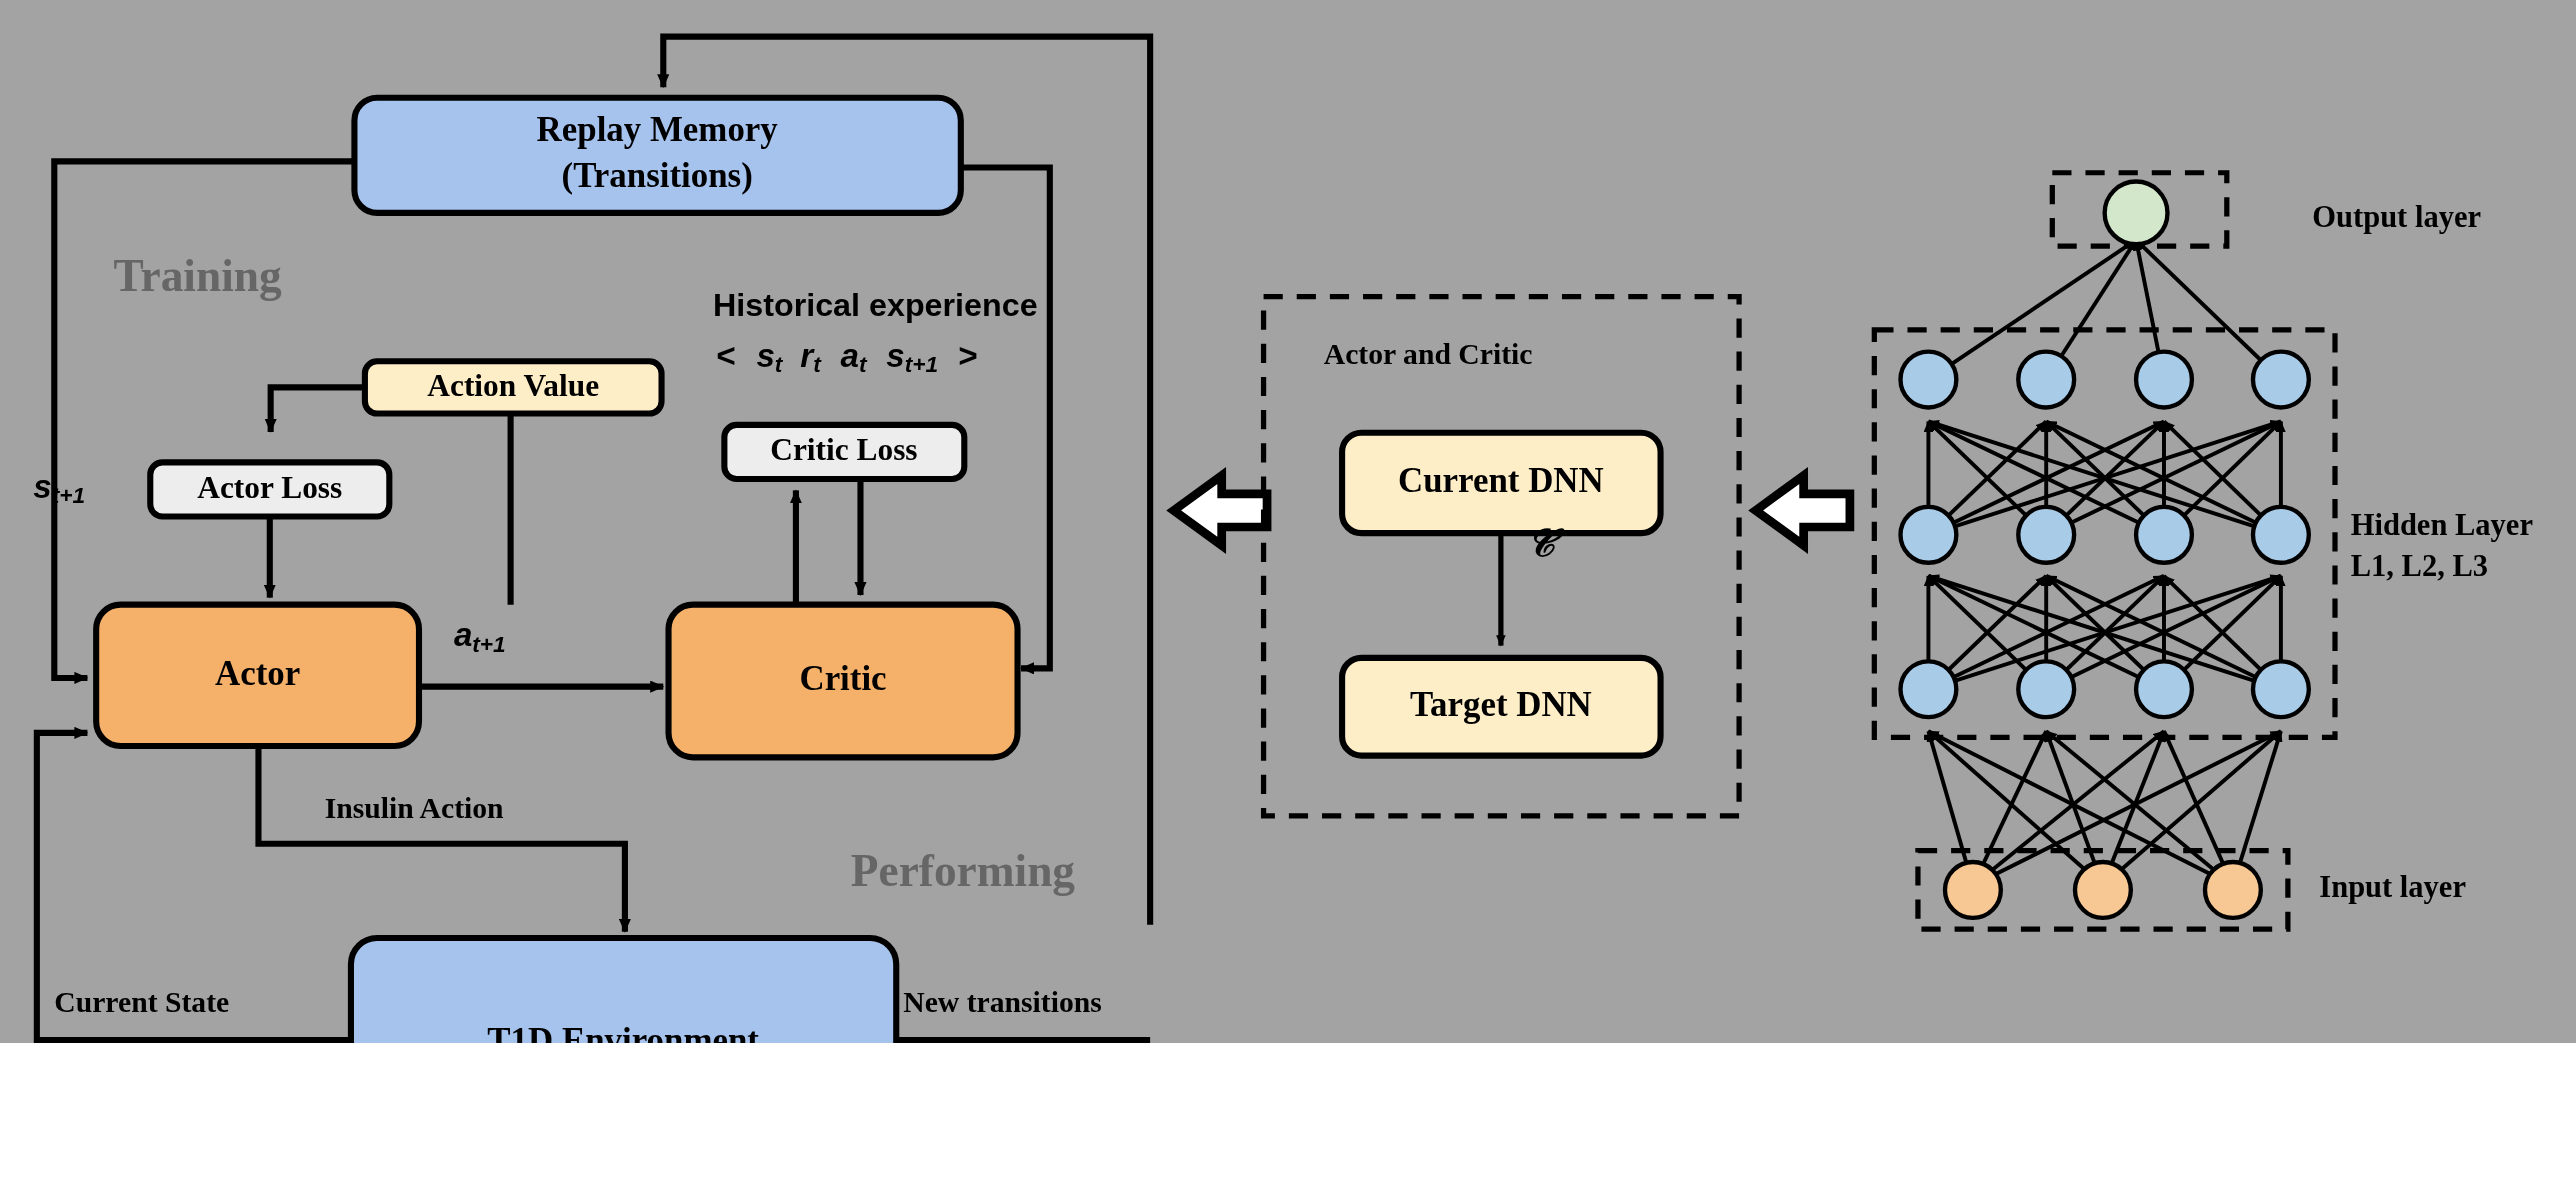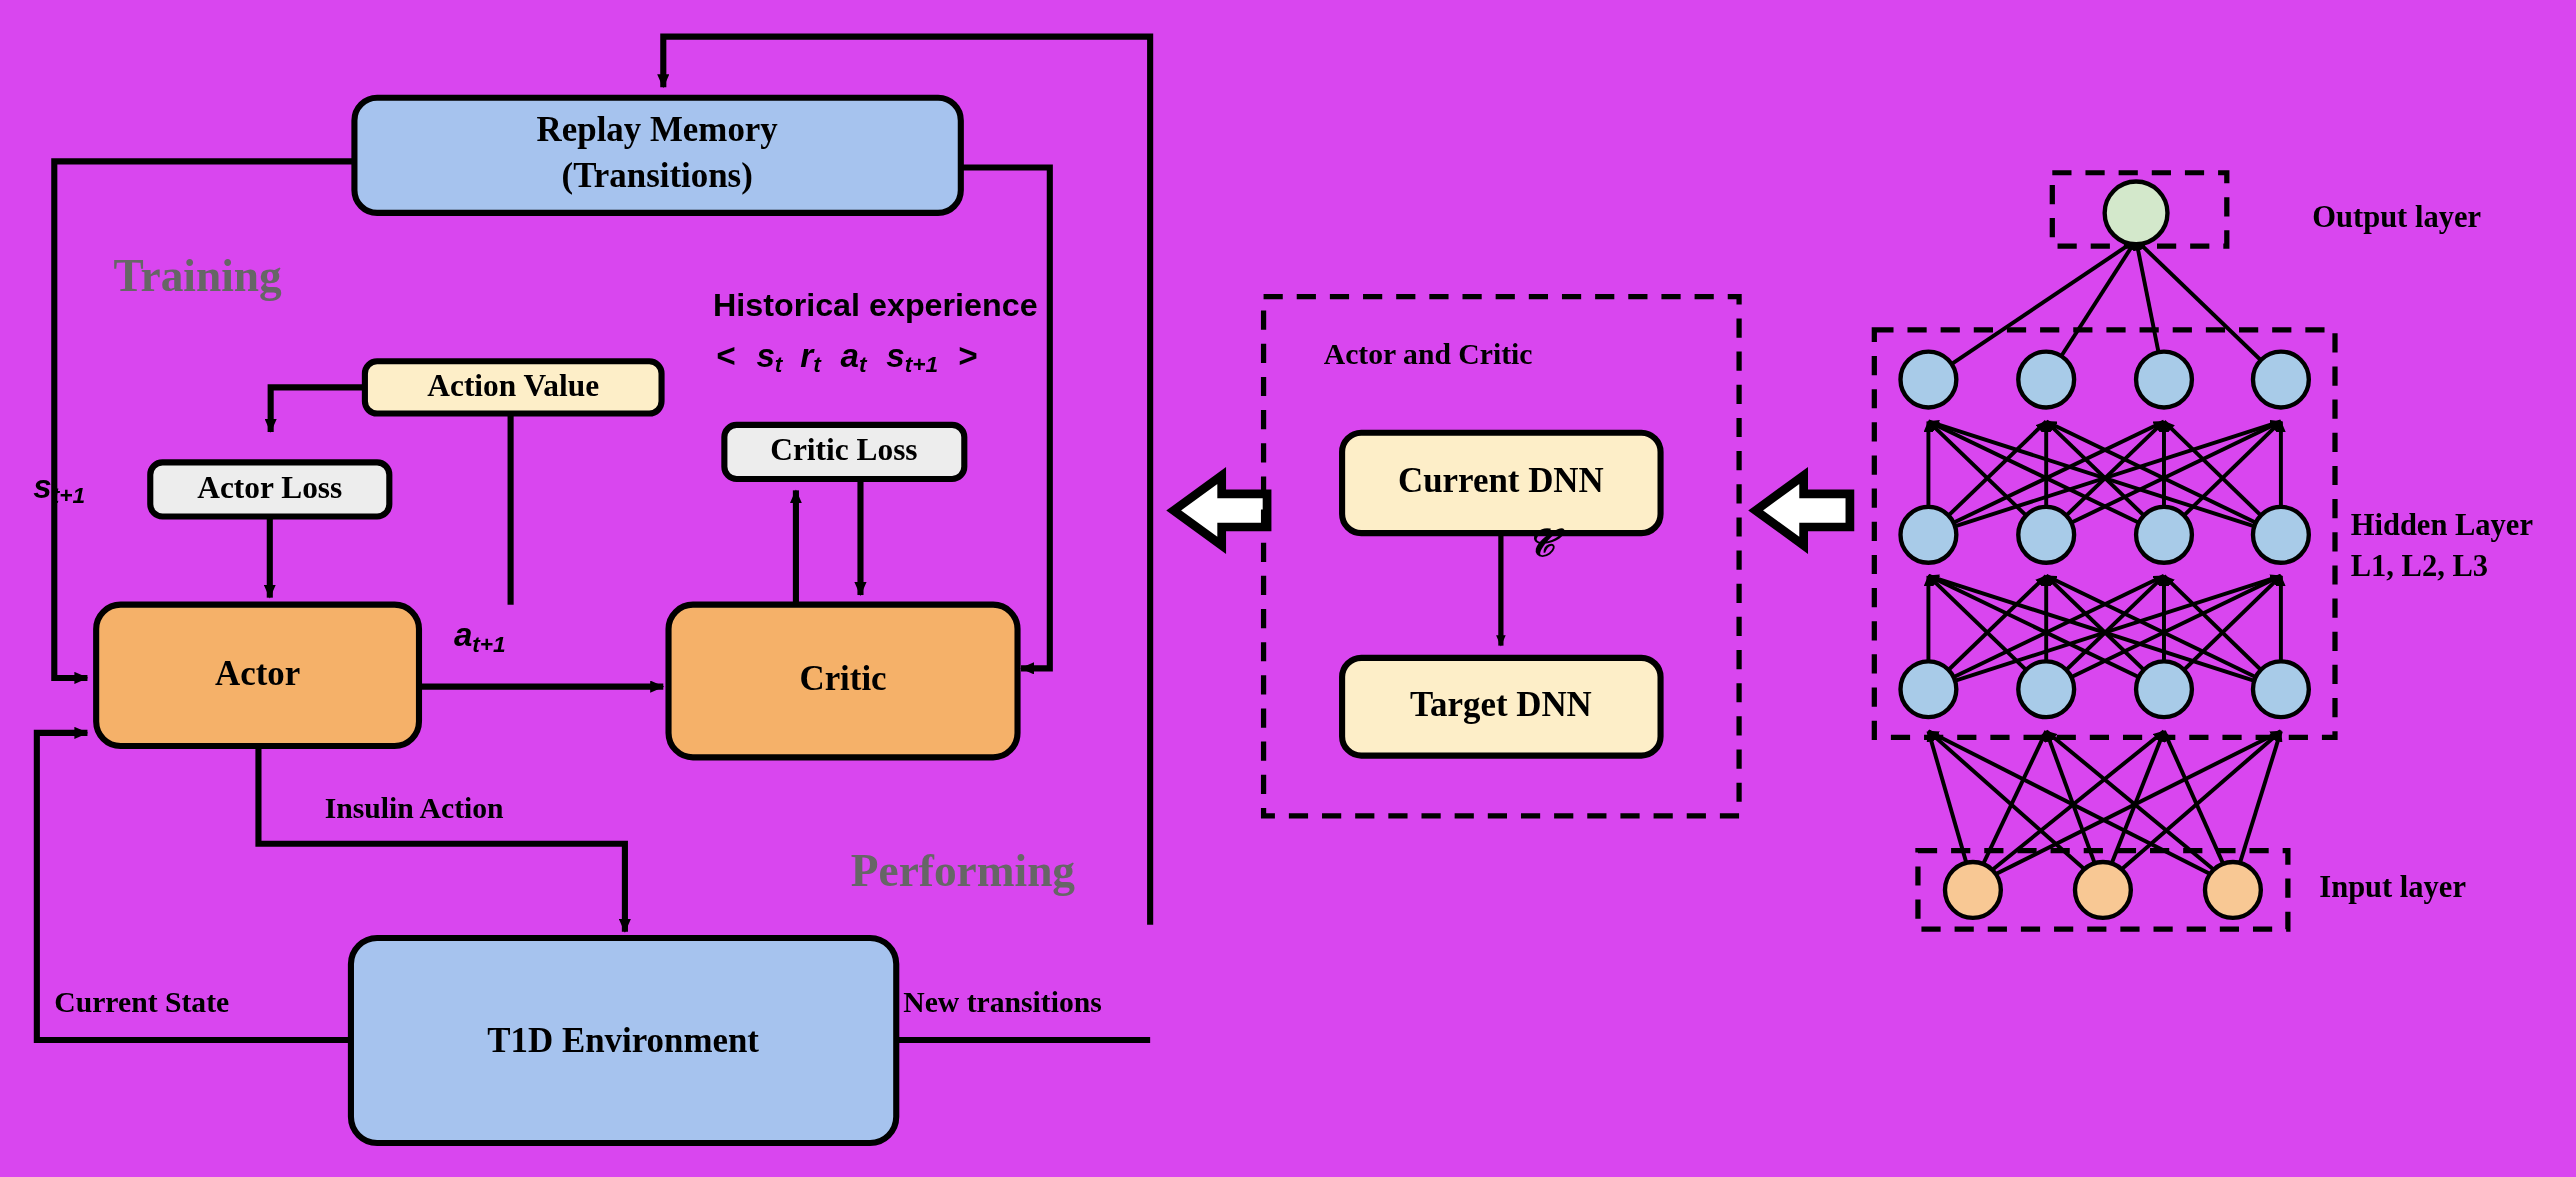--- a/index.html
+++ b/index.html
@@ -4,22 +4,22 @@
 <title>DRL T1D Architecture Diagram</title>
 <style>
   html, body {
     margin: 0;
     padding: 0;
     background: #ffffff;
   }
   #stage {
     position: relative;
     width: 2576px;
-    height: 1177px;
-    background: #d946ef;
+    height: 1043px;
+    background: #a3a3a3;
     overflow: hidden;
     font-family: "Liberation Serif", "DejaVu Serif", serif;
   }
   svg#diagram {
     position: absolute;
     left: 0; top: 0;
     width: 2576px;
     height: 1177px;
     display: block;
   }

